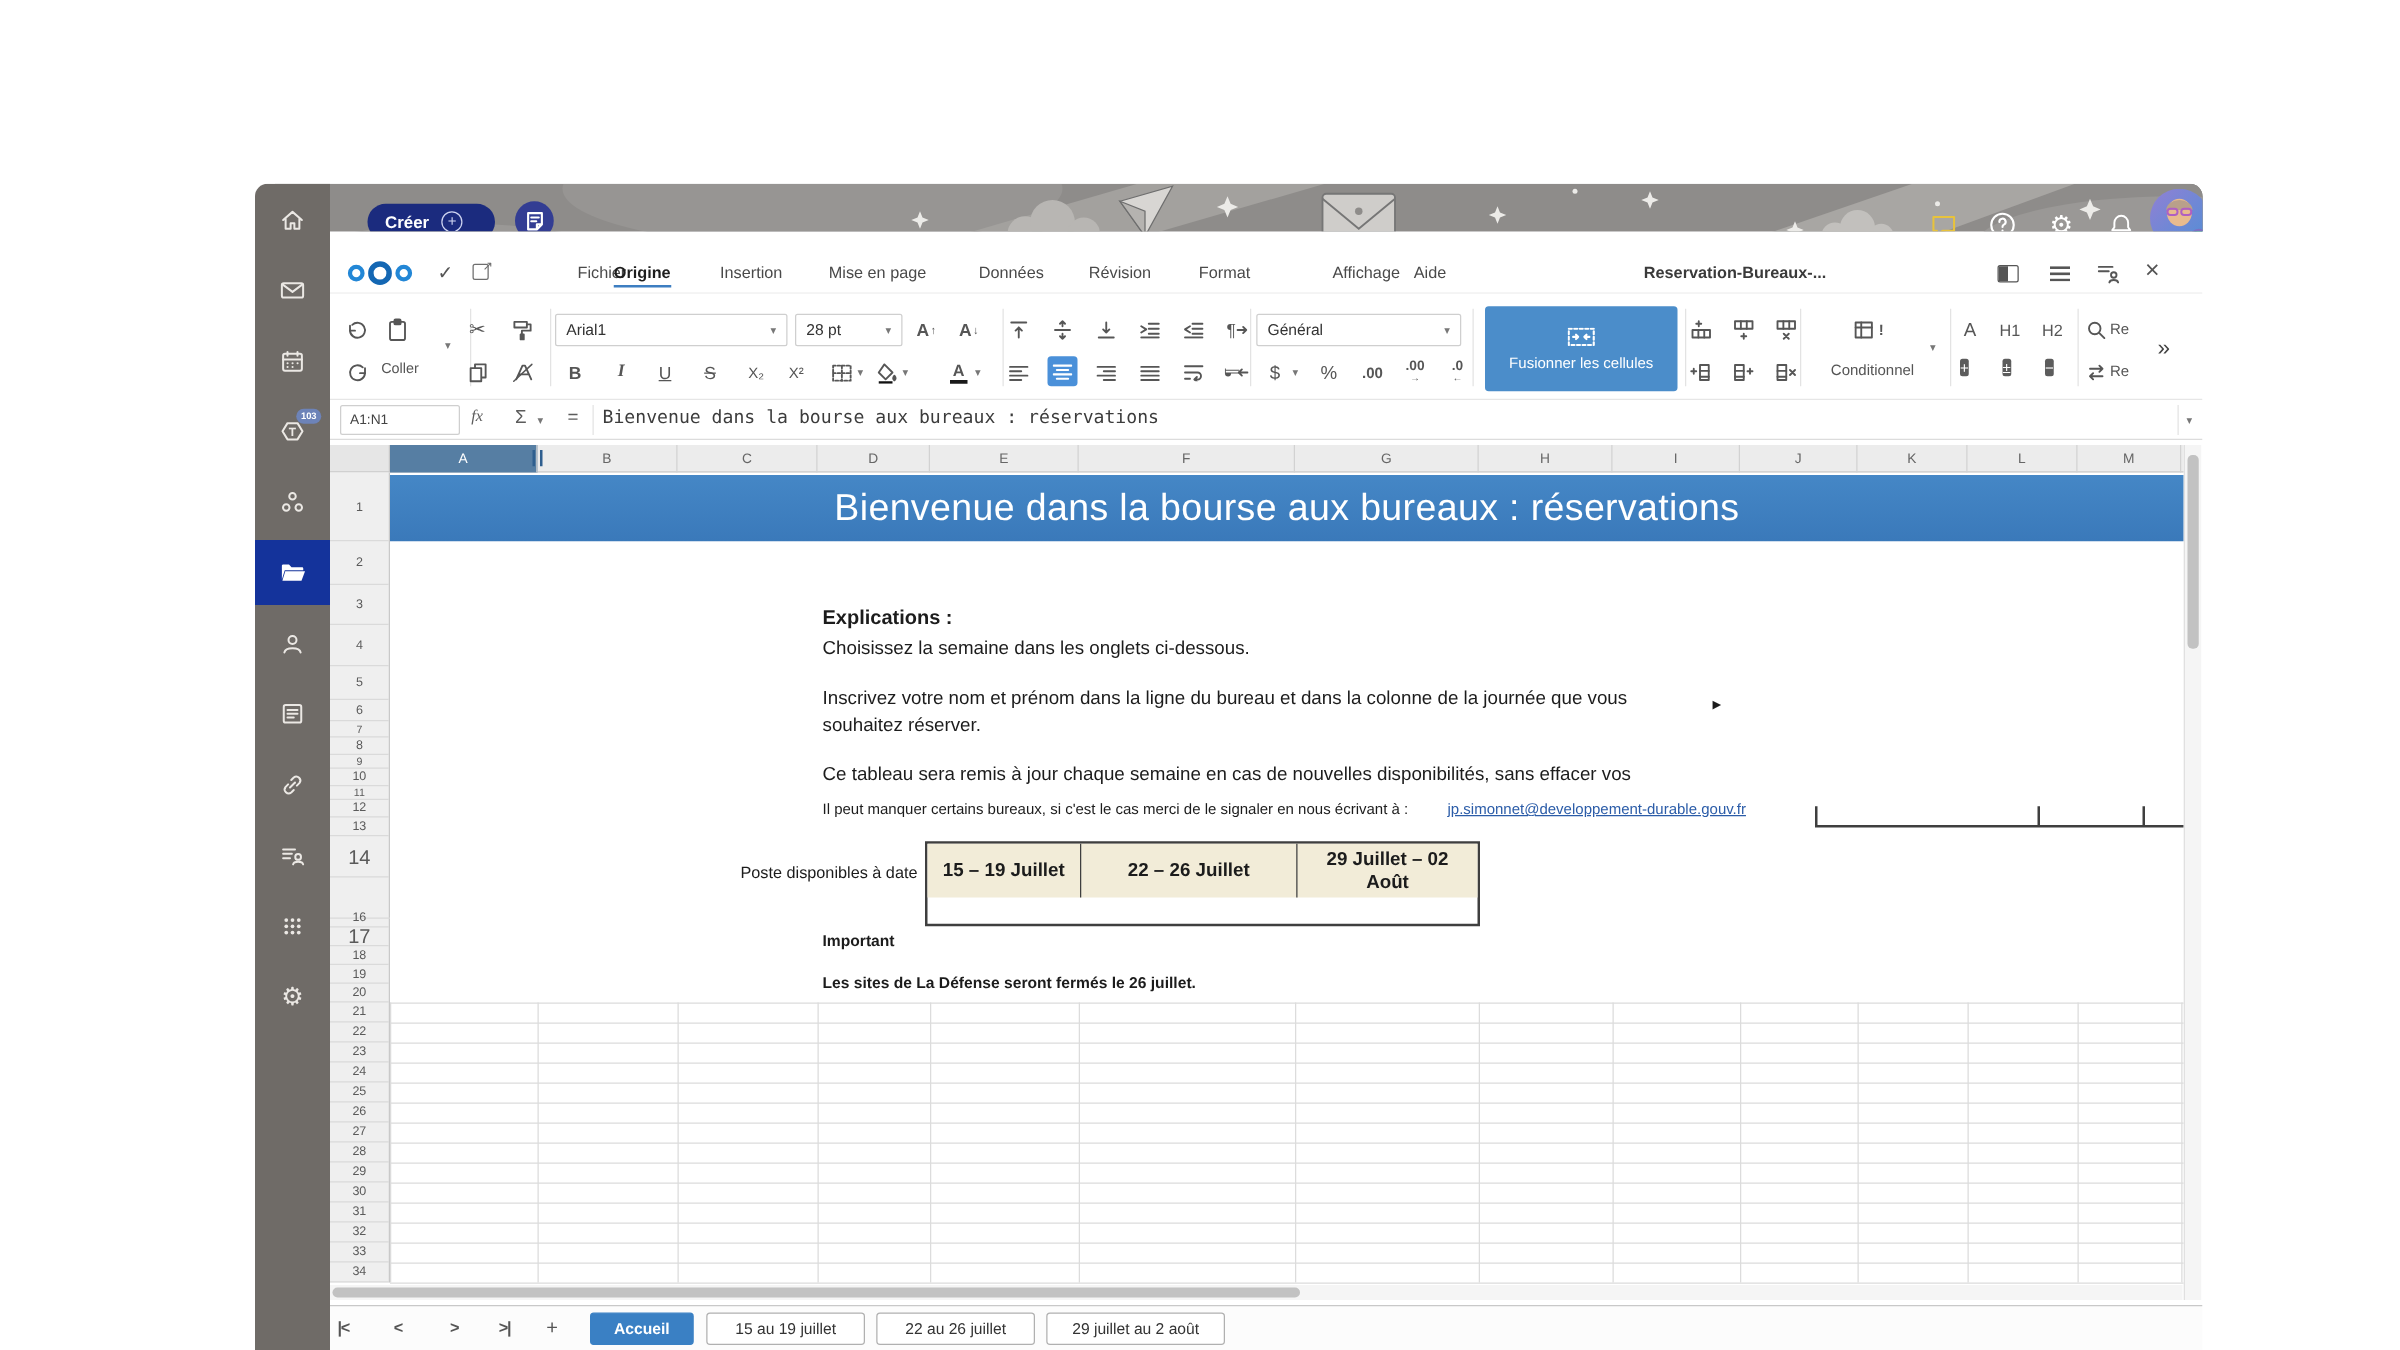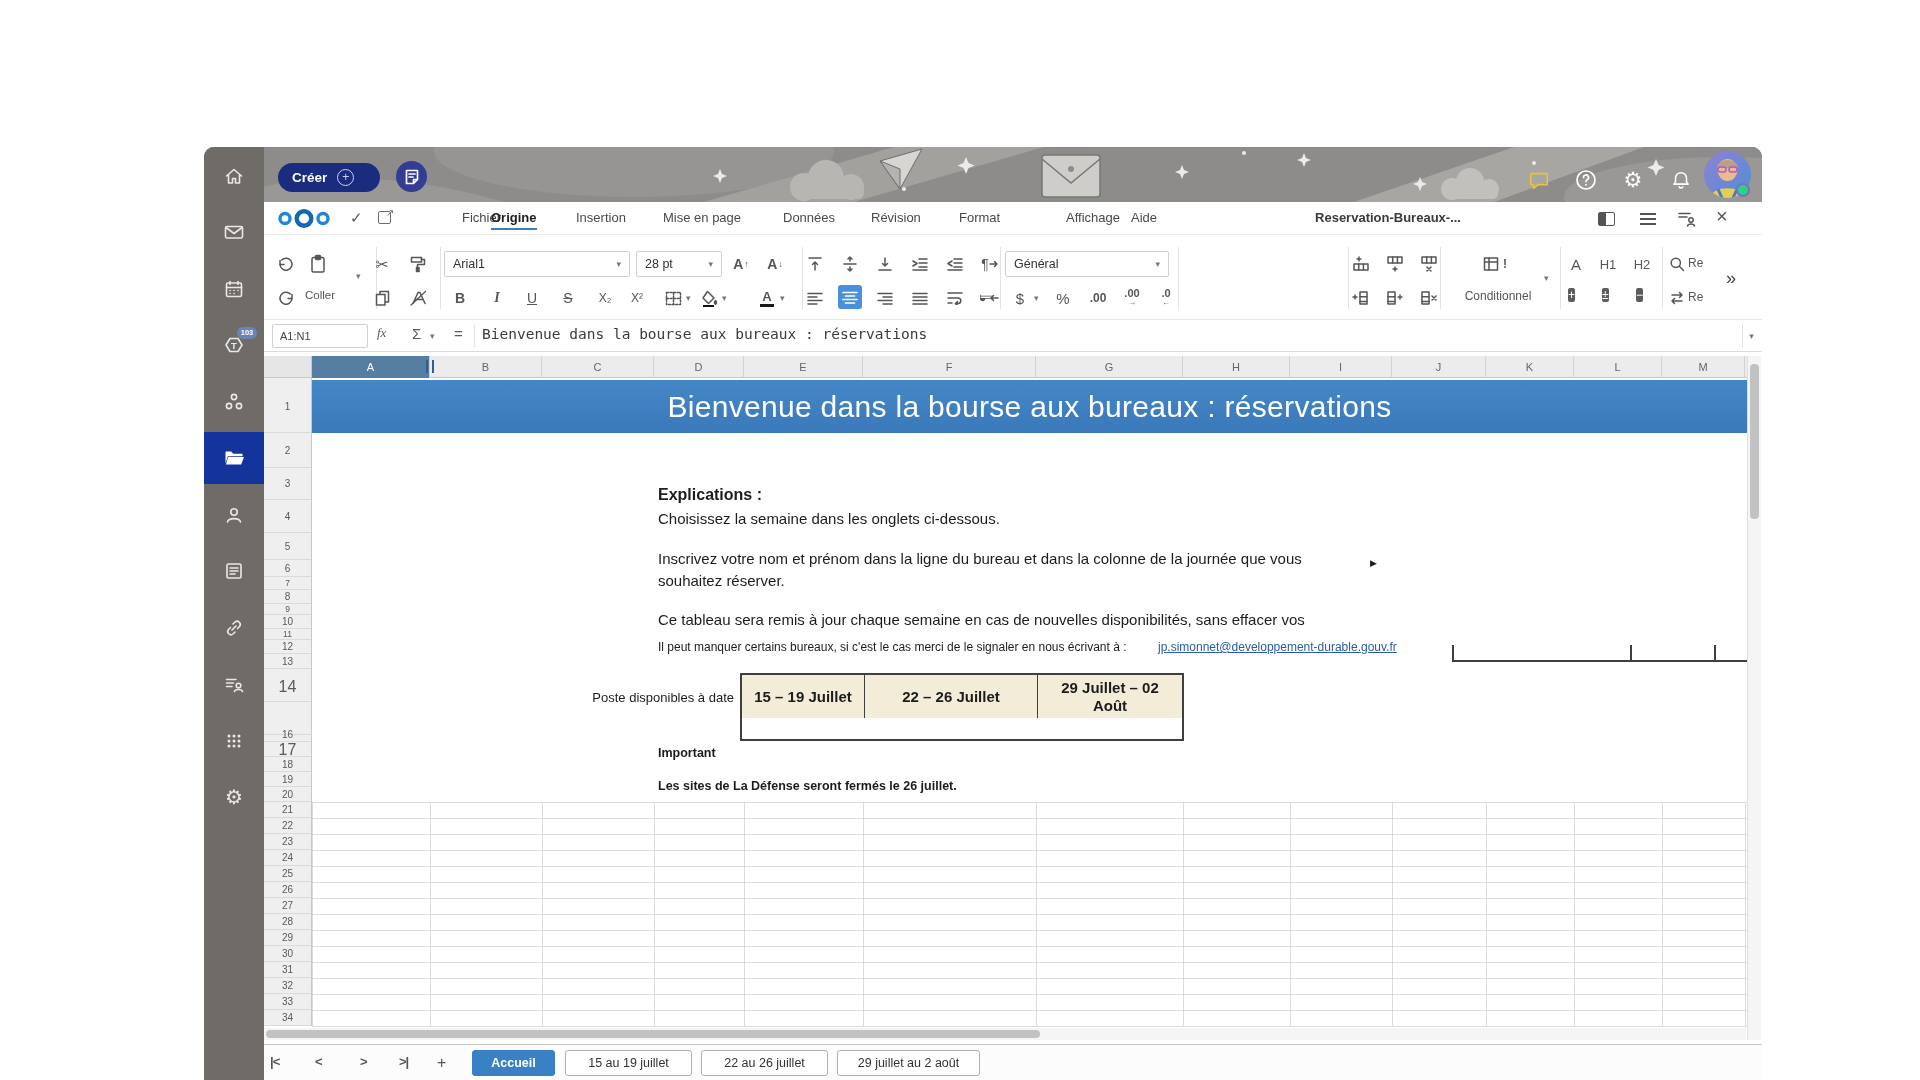--- a/index.html
+++ b/index.html
@@ -3,21 +3,21 @@
 <meta charset="utf-8">
 <style>
   *{box-sizing:border-box;margin:0;padding:0}
   html,body{background:#fff}
   body{font-family:"Liberation Sans",sans-serif;}
   .slide{position:relative;width:1920px;height:1080px;background:#fff;overflow:hidden}
   .abs{position:absolute}
   .title{left:168px;top:24px;font-size:62px;font-weight:800;letter-spacing:-1px;color:#060606}
   
   .window{left:204px;top:147px;width:1558px;height:933px;border-radius:10px 10px 0 0;overflow:hidden;background:#fff}
-  .banner{left:0;top:0;width:1558px;height:55px;background:#737373;overflow:hidden}
+  .banner{left:16px;top:0;width:1558px;height:38px;background:#737373;overflow:hidden}
   .sidebar{left:0;top:0;width:60px;height:933px;background:#6f6b67}
   .sb-item{left:18px;width:24px;height:24px;display:flex;align-items:center;justify-content:center}
   .sb-active{left:0;width:60px;height:52px;background:#14339b}
   .badge{left:33px;width:20px;height:12px;background:#6d83b8;border-radius:6px;color:#fff;font-size:7.5px;text-align:center;line-height:12px;font-weight:bold}
   .pill{left:74px;top:16px;width:102px;height:29px;background:#1b2b7e;border-radius:15px;color:#fff;display:flex;align-items:center;padding:0 8px 0 14px;gap:10px}
   .pill .lbl{font-size:13.5px;font-weight:bold}
   .pill .plus{width:17px;height:17px;border:1.5px solid #cdd3f0;border-radius:50%;color:#cdd3f0;font-size:12px;line-height:14px;text-align:center}
   .note-btn{left:192px;top:14px;width:31px;height:31px;background:#333d93;border-radius:50%;display:flex;align-items:center;justify-content:center}
   .hdr-ic{top:20px;width:26px;height:26px;display:flex;align-items:center;justify-content:center;color:#fff}
   .avatar{left:1500px;top:4px;width:47px;height:47px;border-radius:50%;overflow:hidden}
@@ -481,20 +481,27 @@
         <div class="abs tbi r2" style="left:822px;width:24px;font-size:12px;font-weight:bold">.00</div>
         <div class="abs tbi r2" style="left:856px;width:24px;flex-direction:column;font-size:11px;font-weight:bold;line-height:10px">
           <span>.00</span>
             <span style="font-size:8px">→</span>
         </div>
         <div class="abs tbi r2" style="left:890px;width:24px;flex-direction:column;font-size:11px;font-weight:bold;line-height:10px">
           <span>.0</span>
             <span style="font-size:8px">←</span>
         </div>
 
+        <div class="abs merge-btn">
+          <svg class="wh" width="22" height="15" viewBox="0 0 22 15">
+            <rect x="1" y="1" width="20" height="13" stroke-dasharray="2.4 2"></rect>
+            <path d="M4.5 7.5 H8.5 M8.5 7.5 L6.8 5.8 M8.5 7.5 L6.8 9.2 M17.5 7.5 H13.5 M13.5 7.5 L15.2 5.8 M13.5 7.5 L15.2 9.2"></path>
+          </svg>
+          <span class="mlabel">Fusionner les cellules</span>
+        </div>
 
         <div class="abs tbi r1" style="left:1086px;width:22px">
           <svg class="s" width="18" height="16" viewBox="0 0 18 16">
               <path d="M5 3 H9 M7 1 V5"></path>
               <rect x="2" y="8" width="14" height="6"></rect>
               <path d="M6.7 8 V14 M11.4 8 V14"></path>
             </svg>
         </div>
         <div class="abs tbi r1" style="left:1120px;width:22px">
           <svg class="s" width="18" height="16" viewBox="0 0 18 16">

